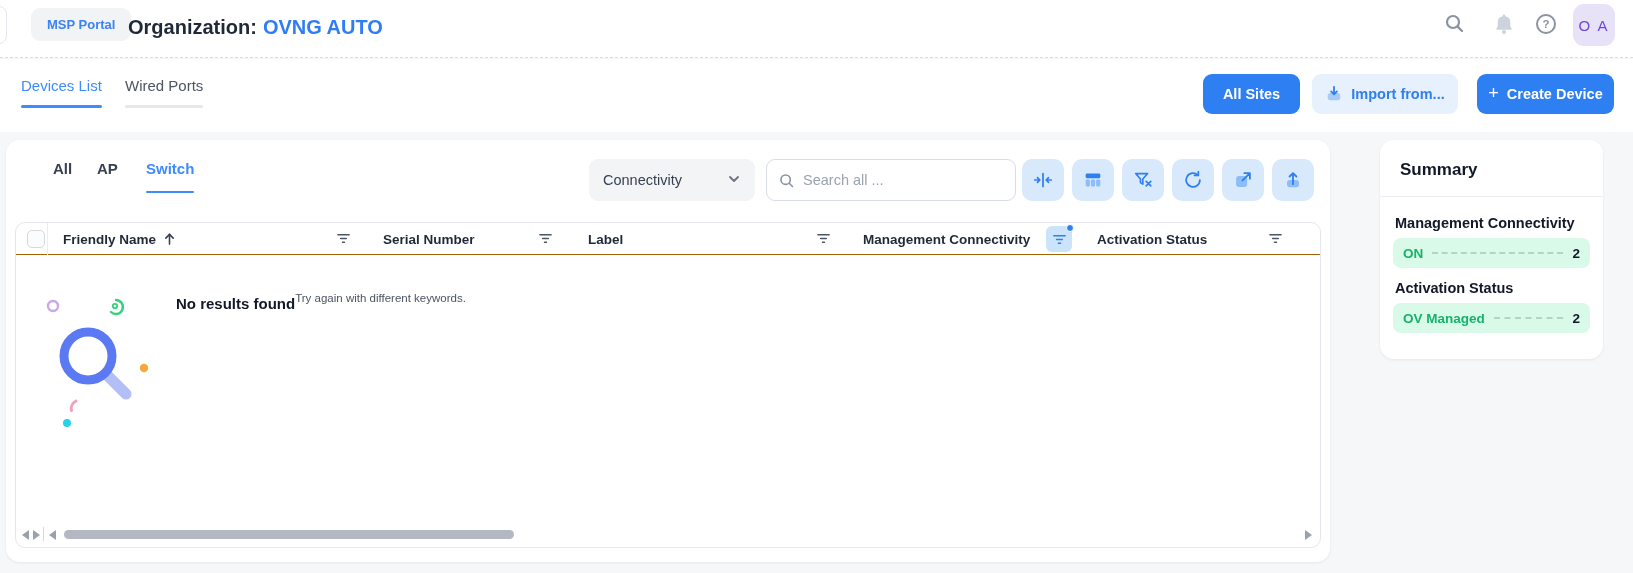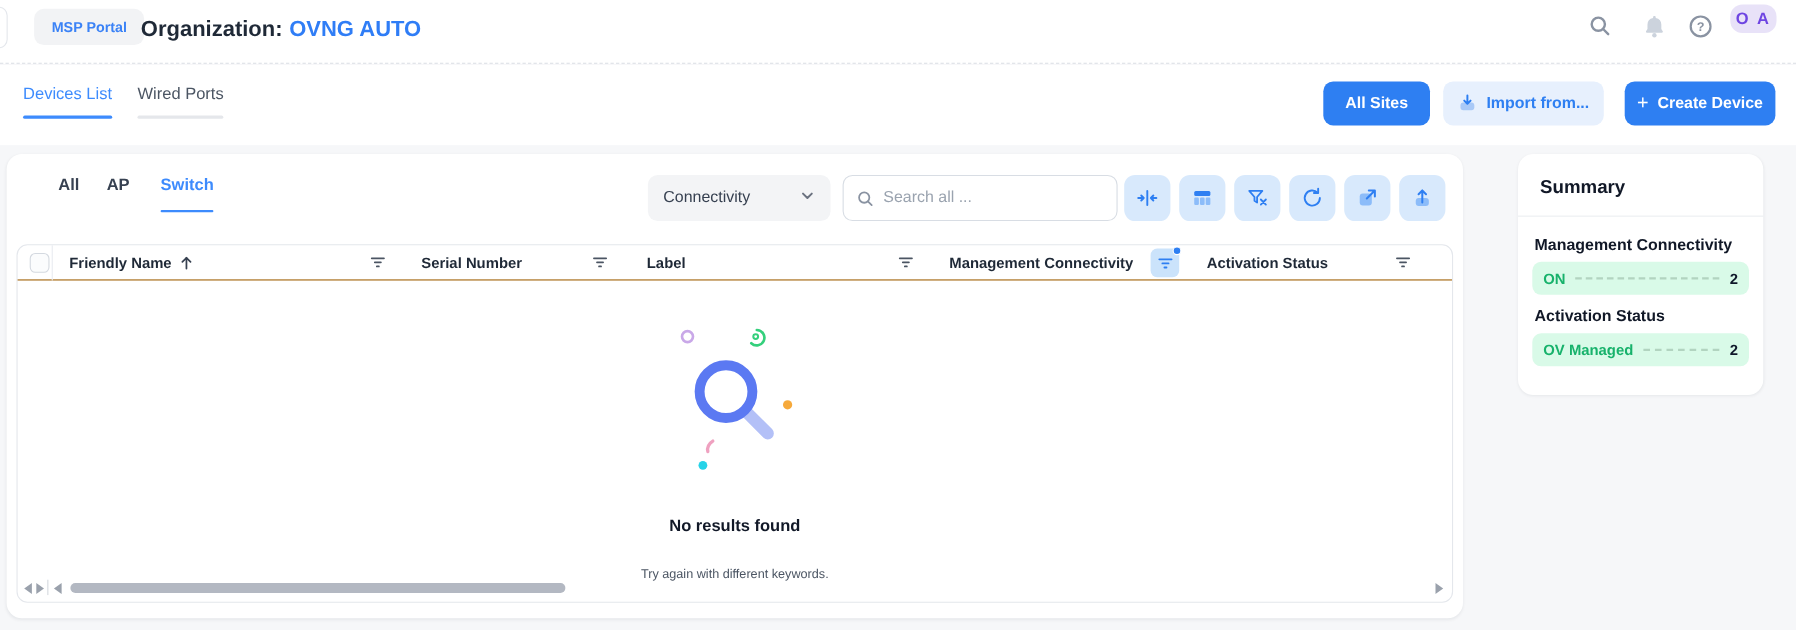--- a/index.html
+++ b/index.html
@@ -5,21 +5,21 @@
   * { margin:0; padding:0; box-sizing:border-box; }
   html,body { width:1633px; height:573px; font-family:"Liberation Sans", sans-serif; background:#f6f7f9; overflow:hidden; }
 
   
   .top-header { position:absolute; left:0; top:0; width:1633px; height:58px; background:#ffffff; border-bottom:1px dashed #d9dde3; }
   .edge-sliver { position:absolute; left:-9px; top:6px; width:16px; height:38px; background:#fff; border:1px solid #e4e7ec; border-radius:9px; }
   .msp-btn { position:absolute; left:31px; top:8px; height:33px; padding:0 16px; background:#f2f3f5; border:none; border-radius:9px; color:#3b82f6; font-weight:bold; font-size:13px; cursor:pointer; }
   .org-wrap { position:absolute; left:128px; top:16px; font-size:20px; font-weight:bold; color:#1f2937; }
   .org-value { color:#2f7df6; margin-left:6px; }
   .hdr-icon { position:absolute; top:12px; width:24px; height:24px; cursor:pointer; }
-  .avatar { position:absolute; left:1573px; top:4px; width:42px; height:26px; background:#e8e2f8; border-radius:11px; color:#6e45e2; font-weight:bold; font-size:15px; display:flex; align-items:center; justify-content:center; letter-spacing:2px; cursor:pointer;text-align:center; }
+  .avatar { position:absolute; left:1573px; top:4px; width:42px; height:42px; background:#e8e2f8; border-radius:11px; color:#6e45e2; font-weight:normal; font-size:15px; display:flex; align-items:center; justify-content:center; letter-spacing:2px; cursor:pointer;text-align:center; }
 
   
   .nav-bar { position:absolute; left:0; top:59px; width:1633px; height:73px; background:#ffffff; }
   .nav-tab { position:absolute; top:18px; font-size:15px; cursor:pointer; padding-bottom:14px; }
   .nav-tab .bar { position:absolute; left:0; right:0; bottom:0; height:3px; border-radius:2px; }
   .nav-tab.active { color:#3d8bfd; }
   .nav-tab.active .bar { background:#3d8bfd; }
   .nav-tab.inactive { color:#4b5563; }
   .nav-tab.inactive .bar { background:#e5e7eb; }
   .btn { border:none; border-radius:9px; font-weight:bold; font-size:14.5px; cursor:pointer; display:inline-flex; align-items:center; justify-content:center; gap:8px; }
@@ -46,21 +46,21 @@
   
   .grid { position:absolute; left:9px; top:82px; width:1306px; height:326px; border:1px solid #e4e7ec; border-radius:10px; }
   .grid-header { position:absolute; left:0; top:0; width:100%; height:32px; border-bottom:1px solid #a16207; }
   .checkbox { position:absolute; left:11px; top:7px; width:18px; height:18px; border:1.5px solid #d4d9e0; border-radius:5px; background:#fbfcfd; cursor:pointer; }
   .col-sep { position:absolute; left:31px; top:0; width:1px; height:32px; background:#e9ecf0; }
   .hcell { position:absolute; top:0; height:32px; display:flex; align-items:center; gap:7px; font-size:13.5px; font-weight:bold; color:#1f2937; }
   .fbtn { background:none; border:none; cursor:pointer; display:flex; align-items:center; padding:2px; }
   .fbtn.active { position:relative; background:#cbe3fb; border-radius:6px; width:26px; height:26px; justify-content:center; }
   .fbtn.active .dot { position:absolute; right:-2px; top:-2px; width:8px; height:8px; border-radius:50%; background:#2e7ff2; border:1.5px solid #fff; }
 
-  .empty-wrap { position:absolute; left:0; top:60px; width:100%; display:flex; flex-direction:column; align-items:center;gap:20px; }
+  .empty-wrap { position:absolute; left:0; top:60px; width:100%; display:flex; flex-direction:row; align-items:flex-start; }
   .empty-title { margin-top:12px; font-size:15px; font-weight:bold; color:#111827; }
   .empty-sub { margin-top:9px; font-size:11.5px; color:#4b5563; }
 
   
   .scroll-row { position:absolute; left:0; bottom:5px; width:100%; height:16px; }
   .tri { width:0; height:0; position:absolute; top:4px; cursor:pointer; }
   .tri-l { border-top:5px solid transparent; border-bottom:5px solid transparent; border-right:7px solid #9aa1ac; }
   .tri-r { border-top:5px solid transparent; border-bottom:5px solid transparent; border-left:7px solid #9aa1ac; }
   .vdiv { position:absolute; left:27px; top:1px; width:1px; height:14px; background:#d5d9df; }
   .thumb { position:absolute; left:48px; top:4px; width:450px; height:9px; background:#b3b8c2; border-radius:5px; cursor:grab; }

